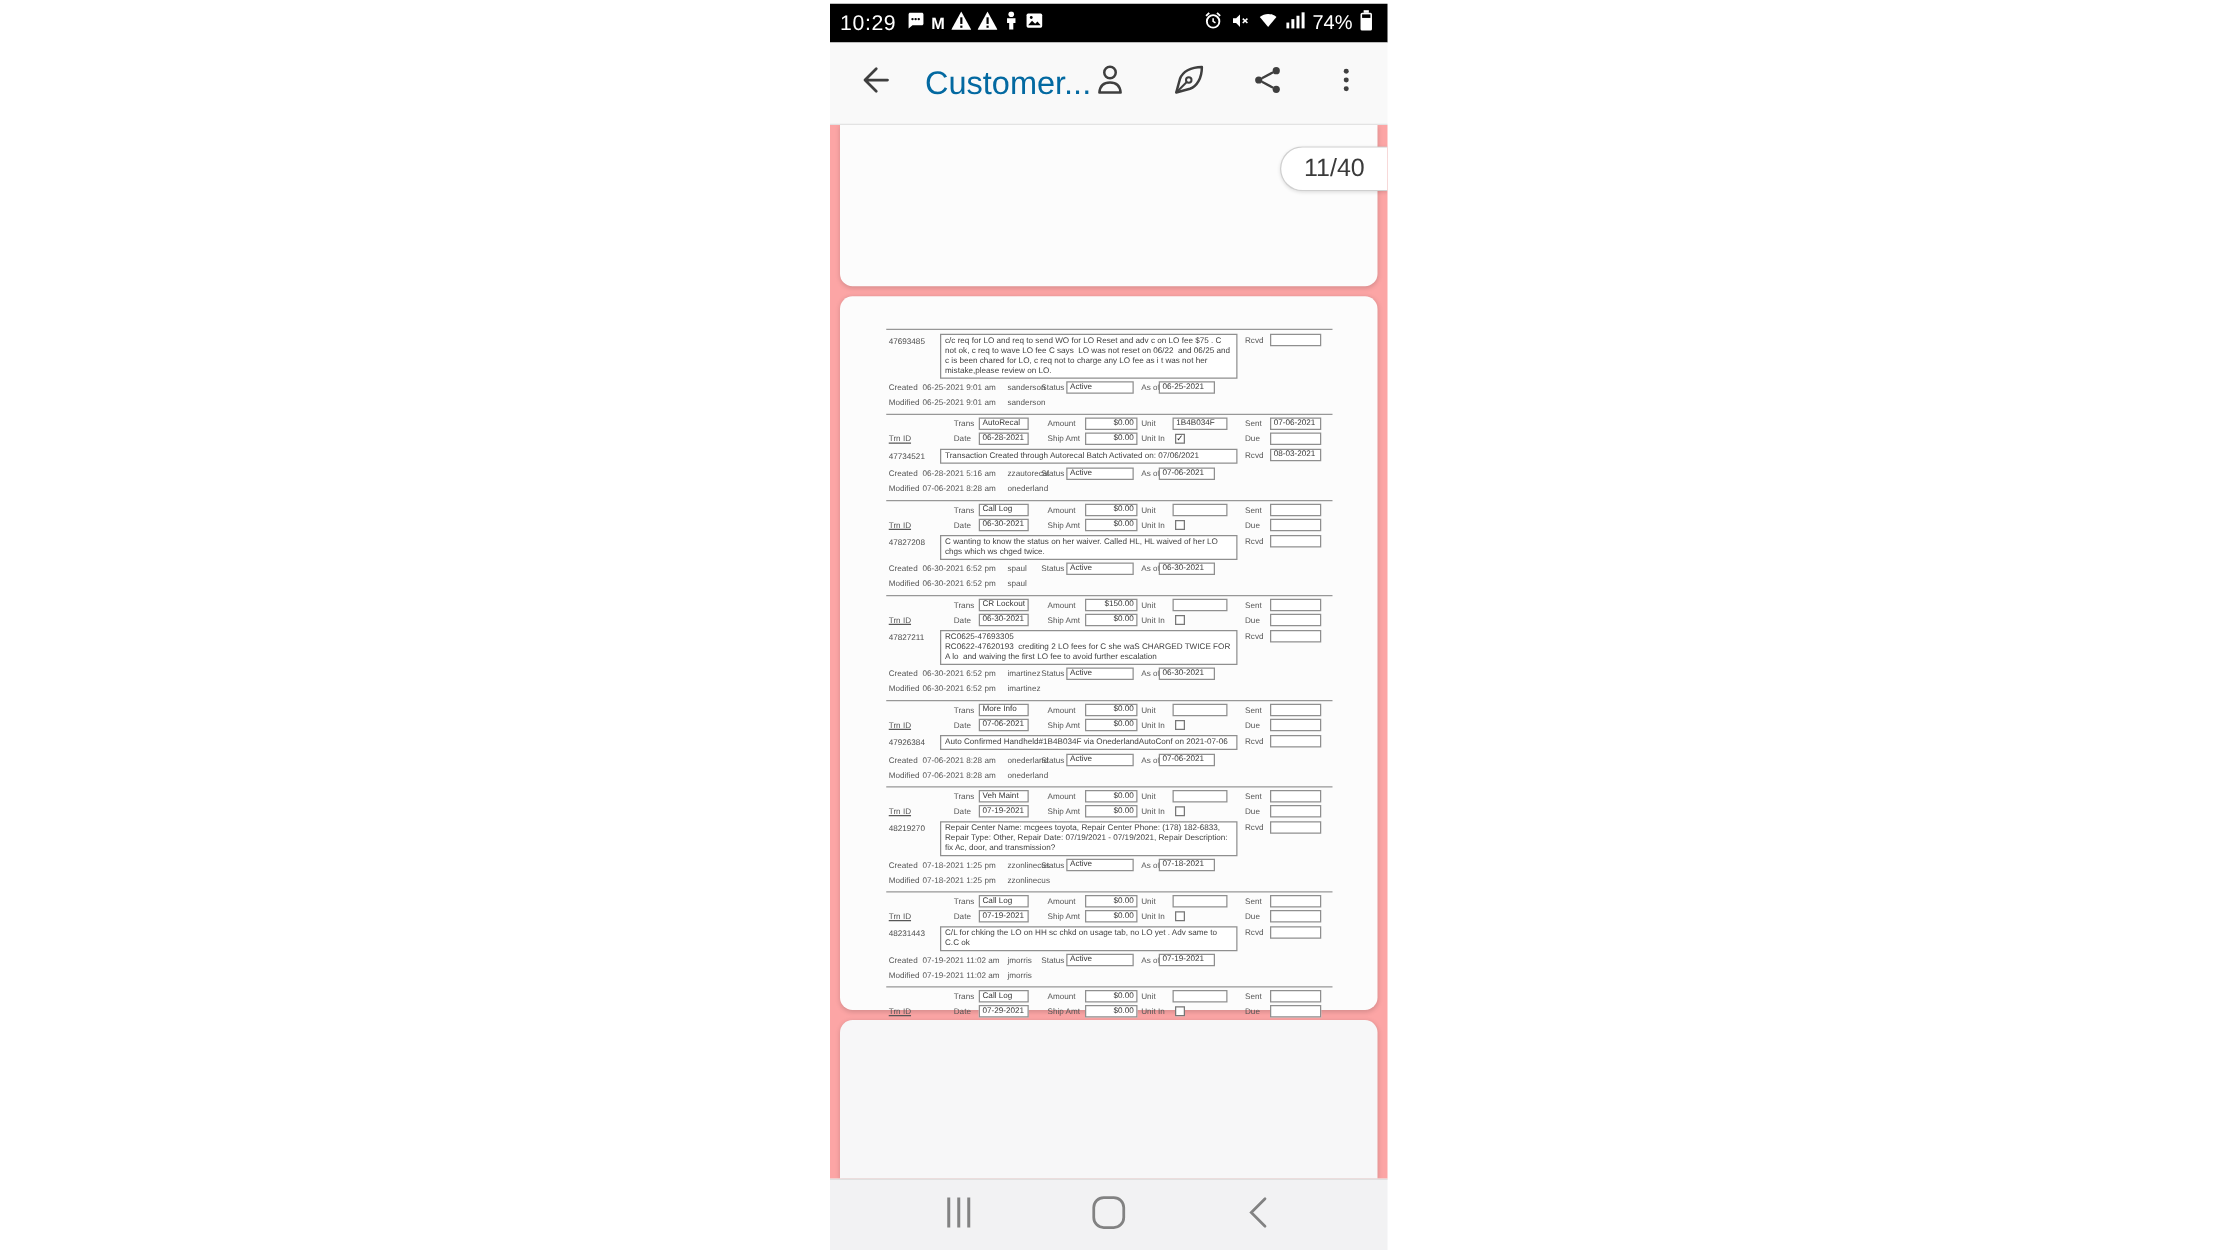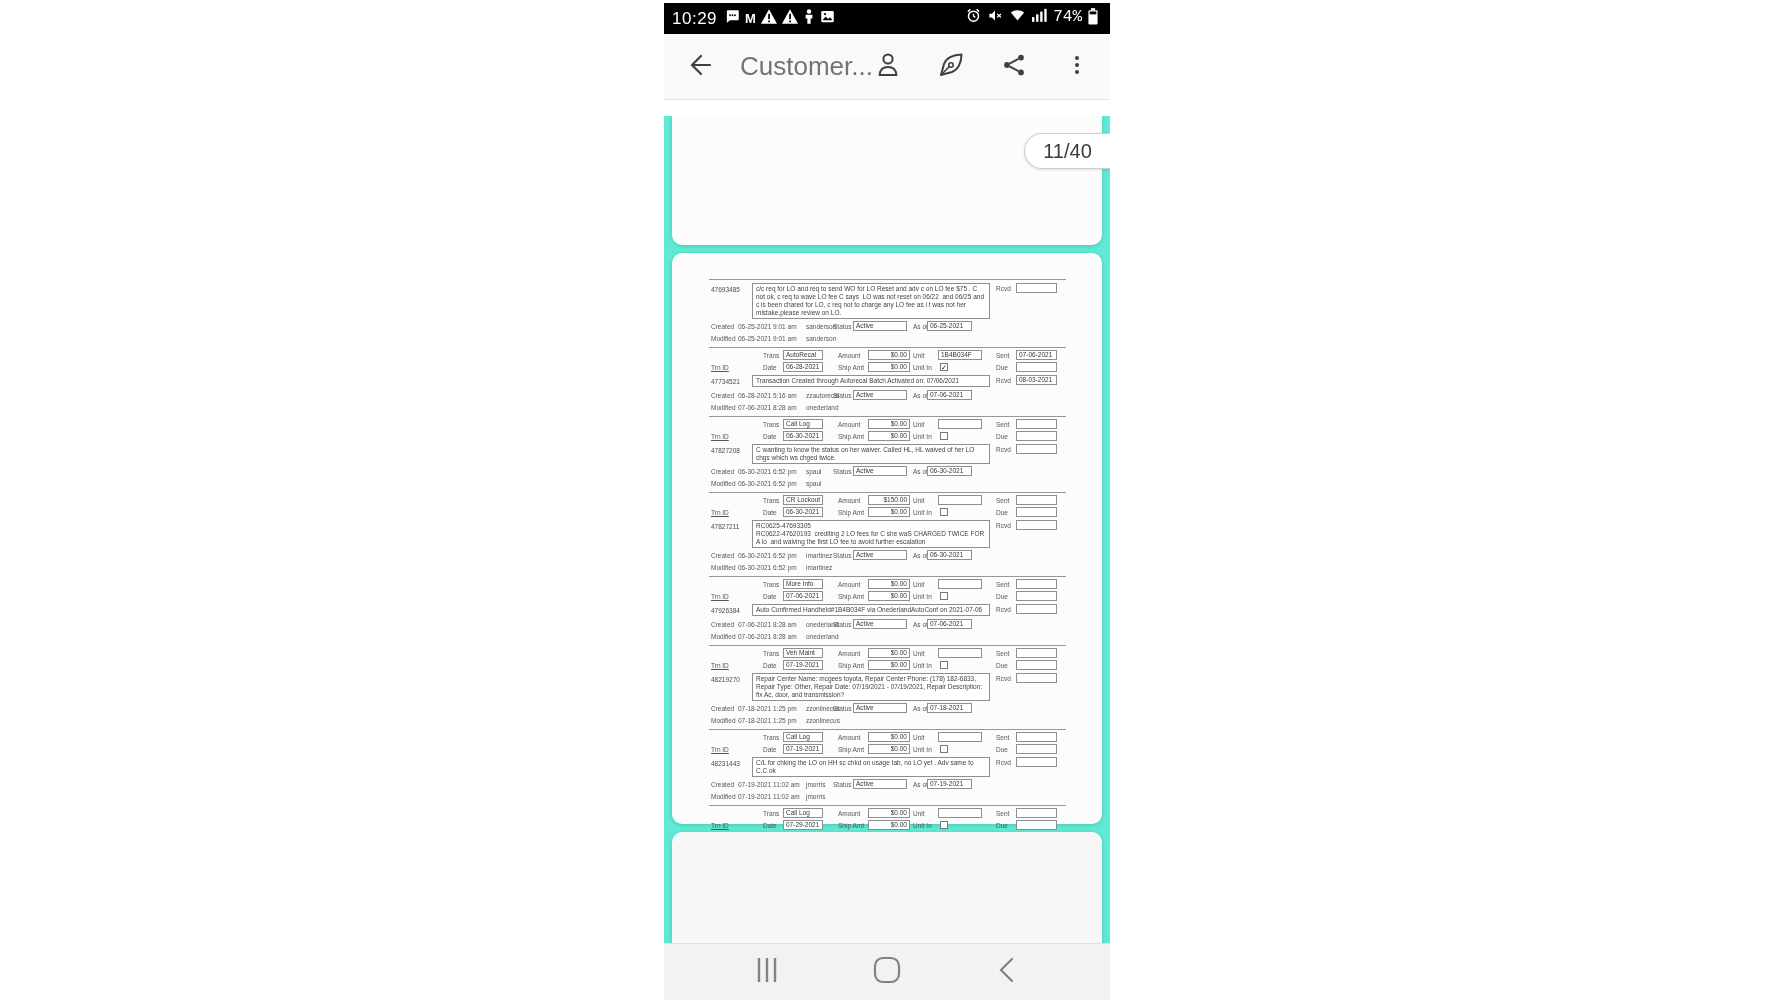--- a/index.html
+++ b/index.html
@@ -6,33 +6,33 @@
   html,body { width:1778px; height:1000px; background:#ffffff; overflow:hidden;
               font-family:"Liberation Sans", sans-serif; }
 
   .phone { position:absolute; left:664px; top:0; width:446px; height:1000px; background:#fff; }
 
   
   .status-bar { position:absolute; top:3px; left:0; right:0; height:31px; background:#000;
                 display:flex; align-items:center; padding:0 12px 0 8px; color:#fff; }
   .sb-time { font-size:17px; letter-spacing:0.5px; margin-right:8px; }
   .sb-left { display:flex; align-items:center; gap:5px; }
-  .sb-right { margin-left:auto; display:flex; align-items:flex-start; gap:6px;font-family:Liberation Mono, monospace; }
+  .sb-right { margin-left:auto; display:flex; align-items:center; gap:6px; }
   .sb-pct { font-size:16px; }
   .sb-glyph { font-size:13px; font-weight:bold; color:#fff; line-height:15px; }
 
   
   .app-bar { position:absolute; top:34px; left:0; right:0; height:66px; background:#f9f9f9;
              border-bottom:1px solid #e3e3e3; display:flex; align-items:center; padding:0 20px; }
-  .ab-title { font-size:26px; color:#737373; margin-left:26px; white-space:nowrap; }
+  .ab-title { font-size:26px; color:#0369a1; margin-left:26px; white-space:nowrap; }
   .ab-actions { margin-left:auto; display:flex; align-items:center; gap:33px; }
   .ab-btn { width:30px; height:30px; display:flex; align-items:center; justify-content:center; }
 
   
-  .viewer { position:absolute; top:116px; left:0; right:0; height:843px; background:#5eead4; overflow:hidden; }
+  .viewer { position:absolute; top:100px; left:0; right:0; height:843px; background:#fca5a5; overflow:hidden; }
   .page-card { position:absolute; left:8px; right:8px; background:#fcfcfc;
                box-shadow:0 1px 4px rgba(0,0,0,0.16); }
   .page-prev { top:0; height:129px; border-radius:0 0 10px 10px; }
   .page-current { top:137px; height:571px; border-radius:10px; }
   .page-next { top:716px; height:127px; border-radius:10px 10px 0 0; background:#f7f7f8; }
 
   .page-pill { position:absolute; top:17px; right:0; width:86px; height:36px; background:#fff;
                border:1px solid #cfcfcf; border-right:none; border-radius:18px 0 0 18px;
                display:flex; align-items:center; justify-content:center; font-size:20px; color:#3a3a3a;
                box-shadow:0 1px 3px rgba(0,0,0,0.12); }

